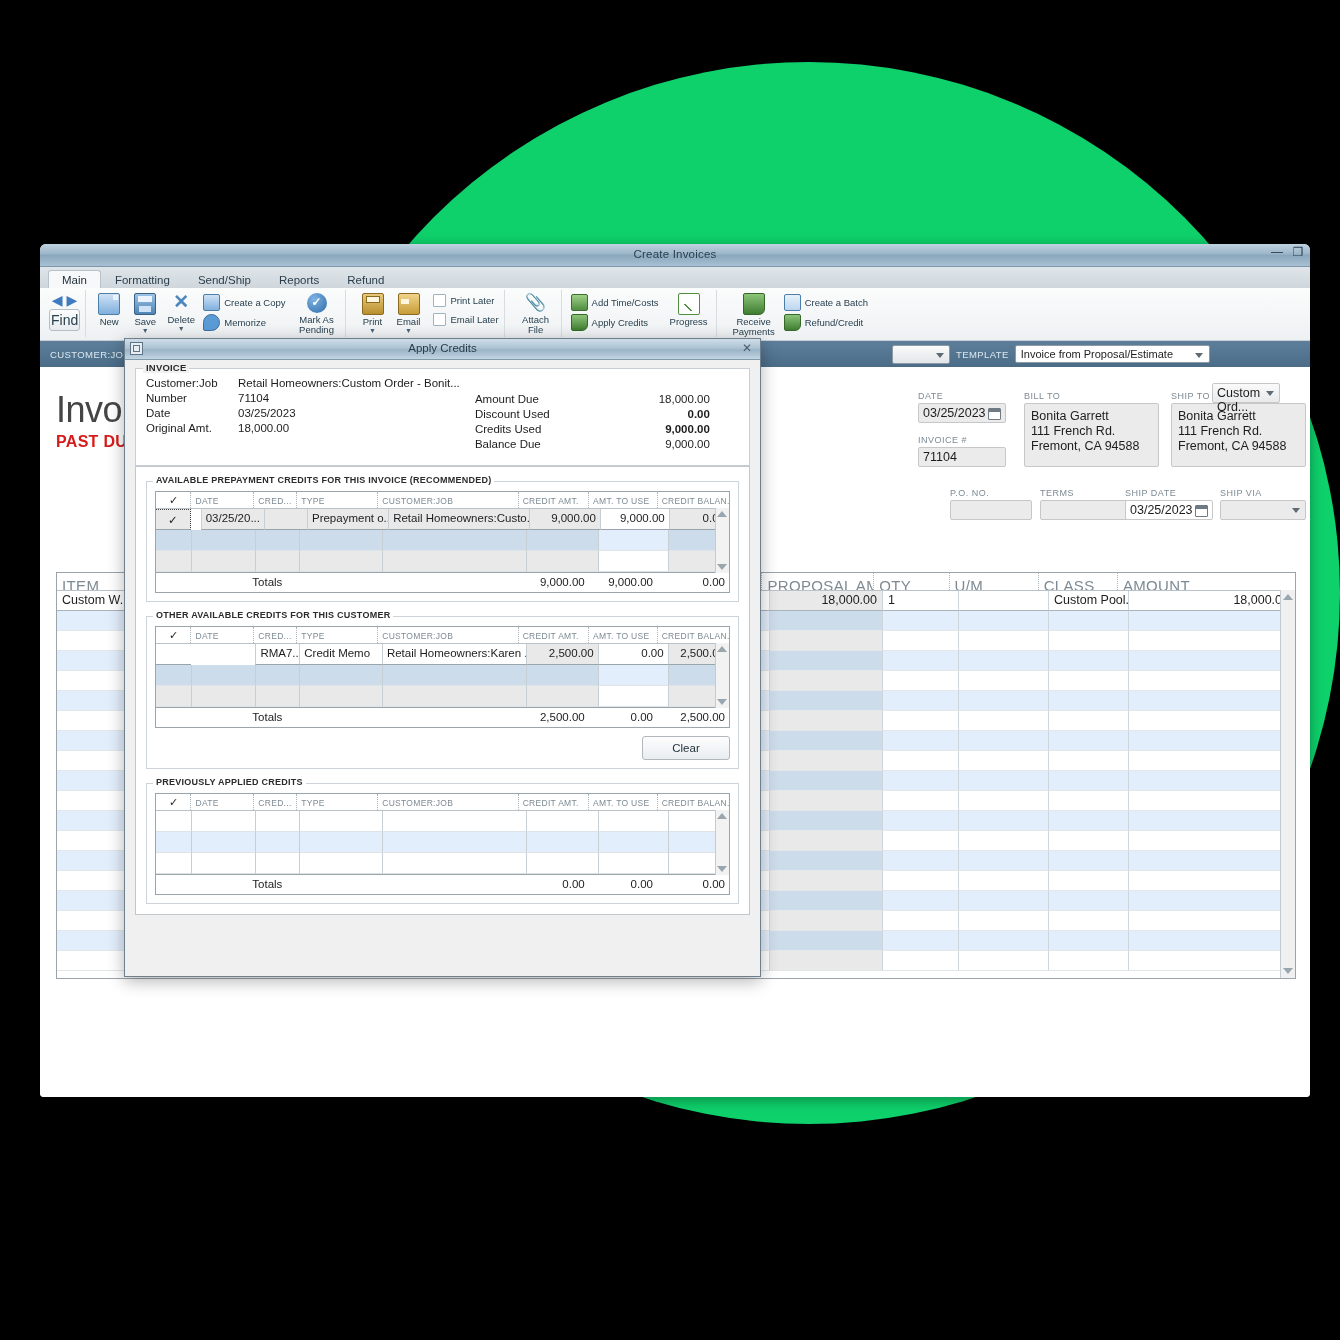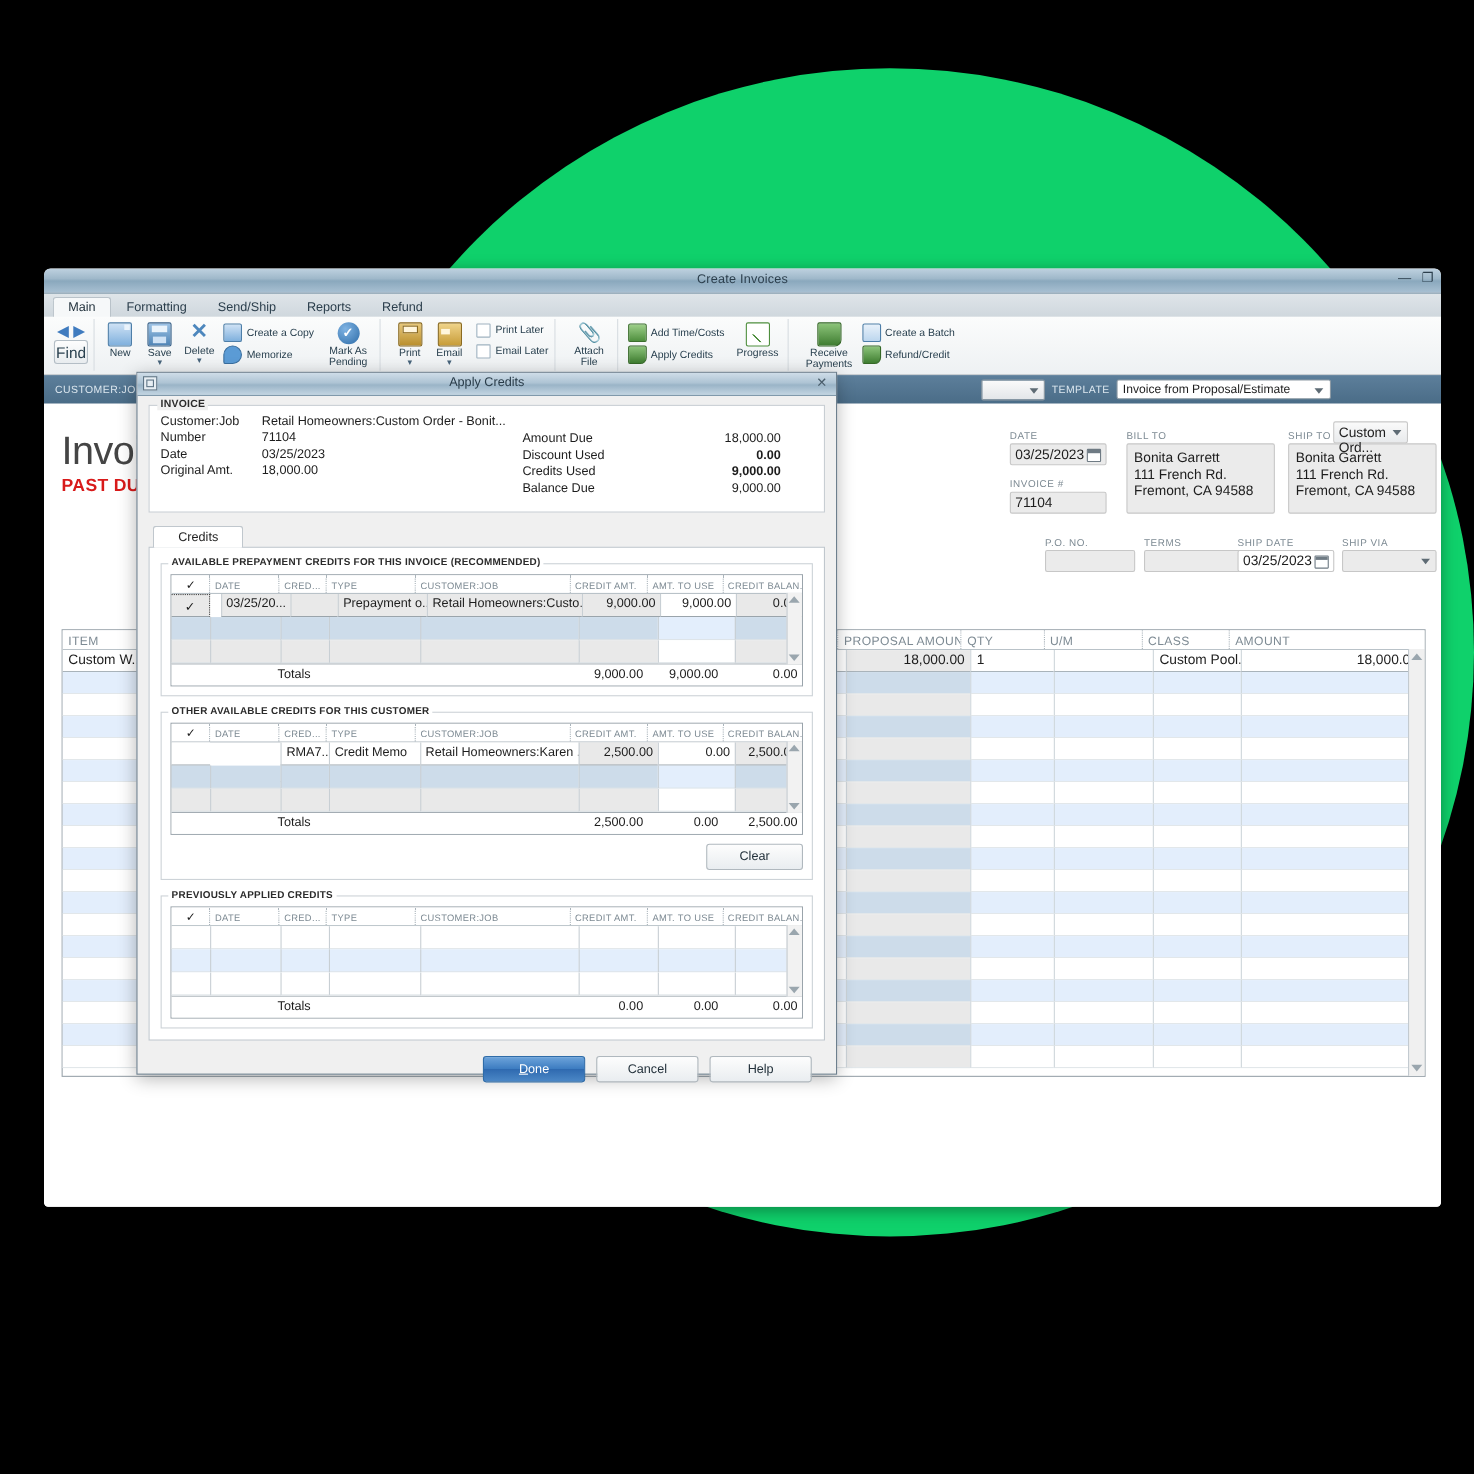--- a/index.html
+++ b/index.html
@@ -121,21 +121,21 @@
   .cal-ico:before{content:"";position:absolute;left:0;right:0;top:0;height:3px;background:#6f7b84;}
   .dd-arrow{position:absolute;right:5px;top:7px;border-left:4px solid transparent;
     border-right:4px solid transparent;border-top:5px solid #5e6b74;}
 
   .addrbox{background:#ebebeb;border:1px solid #c7c7c7;border-radius:2px;
     font-size:12.5px;color:#1d1d1d;line-height:15px;padding:5px 6px;box-sizing:border-box;}
 
   
   .gridwrap{position:absolute;left:16px;top:205px;width:1238px;height:405px;border:1px solid #9aa4ab;background:#fff;}
   .gridhead{display:flex;height:17px;background:#fff;border-bottom:1px solid #b9c2c8;}
-  .gh{font-size:11px;color:#7d8a93;letter-spacing:.35px;padding:4px 4px 0 5px;box-sizing:border-box;
+  .gh{font-size:15px;color:#7d8a93;letter-spacing:.35px;padding:4px 4px 0 5px;box-sizing:border-box;
       border-left:1px dotted #aab4bb;overflow:hidden;white-space:nowrap;}
   .gh:first-child{border-left:none;}
   .grow{display:flex;height:20px;}
   .gc{box-sizing:border-box;border-left:1px solid #cfd6db;border-bottom:1px solid #e2e7ea;
       font-size:12.5px;color:#1d1d1d;padding:2px 5px 0 5px;overflow:hidden;white-space:nowrap;}
   .gc:first-child{border-left:none;}
   .grow.first .gc{border-bottom:1px solid #a9b3ba;background:#fff;}
   .grow.alt .gc{background:#e3eefc;}
   .grow.even .gc{background:#fff;}
   .gc.shade{background:#e9e9e9 !important;}
@@ -662,25 +662,20 @@
               <span style="width:95px;text-align:right;font-weight:bold;">9,000.00</span>
             </div>
             <div class="kv" style="display:flex;">
               <span style="width:140px;">Balance Due</span>
               <span style="width:95px;text-align:right;">9,000.00</span>
             </div>
           </div>
         </div>
       </div>
 
-      <div class="tabstrip">
-        <div class="tabitem">
-          <span>Credits</span>
-        </div>
-      </div>
 
       <div class="panel">
 
         <div class="sect" style="margin-top:2px;">
           <span class="cap">AVAILABLE PREPAYMENT CREDITS FOR THIS INVOICE (RECOMMENDED)</span>
           <div class="ctbl">
             <div class="cth">
               <div style="width:36px;text-align:center;color:#222;font-size:11px;padding-top:2px;">✓</div>
               <div style="width:66px;">DATE</div>
               <div style="width:45px;">CRED...</div>
@@ -846,24 +841,17 @@
             </div>
             <div class="csb">
               <span class="ar up"></span>
               <span class="ar dn"></span>
             </div>
           </div>
         </div>
 
       </div>
 
-      <div class="dlg-btns">
-        <span class="btn primary">
-          <span class="u">D</span><span>one</span>
-        </span>
-        <span class="btn">Cancel</span>
-        <span class="btn">Help</span>
-      </div>
 
     </div>
   </div>
 
 </div>
 
 </body></html>

